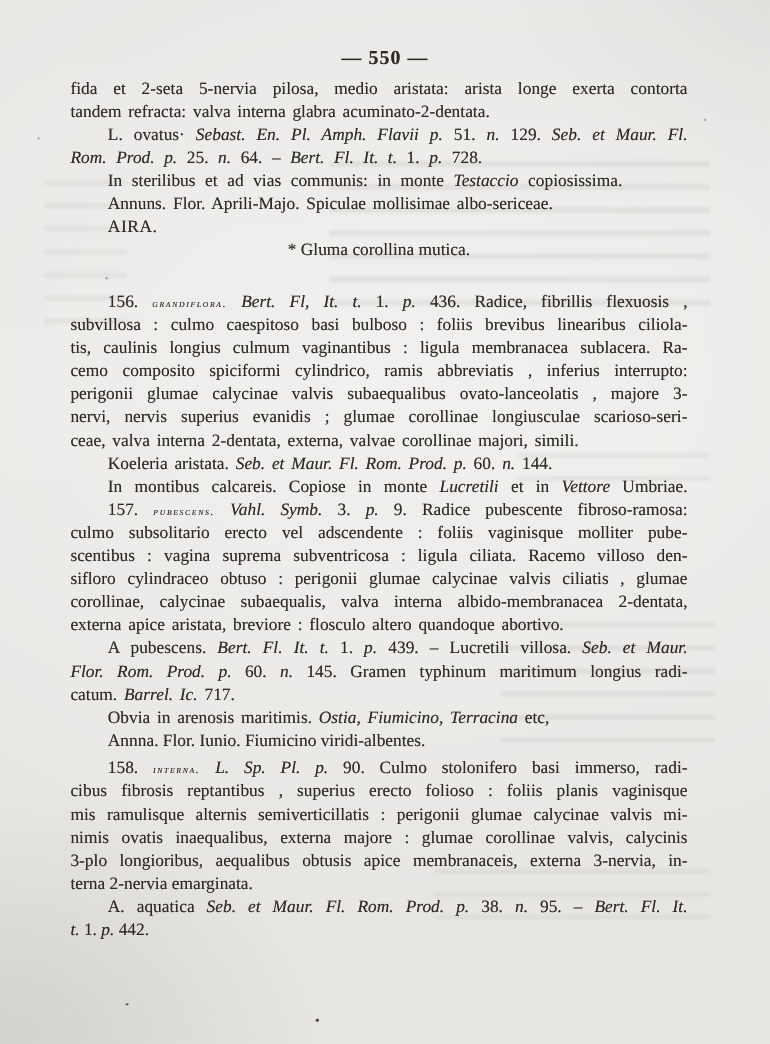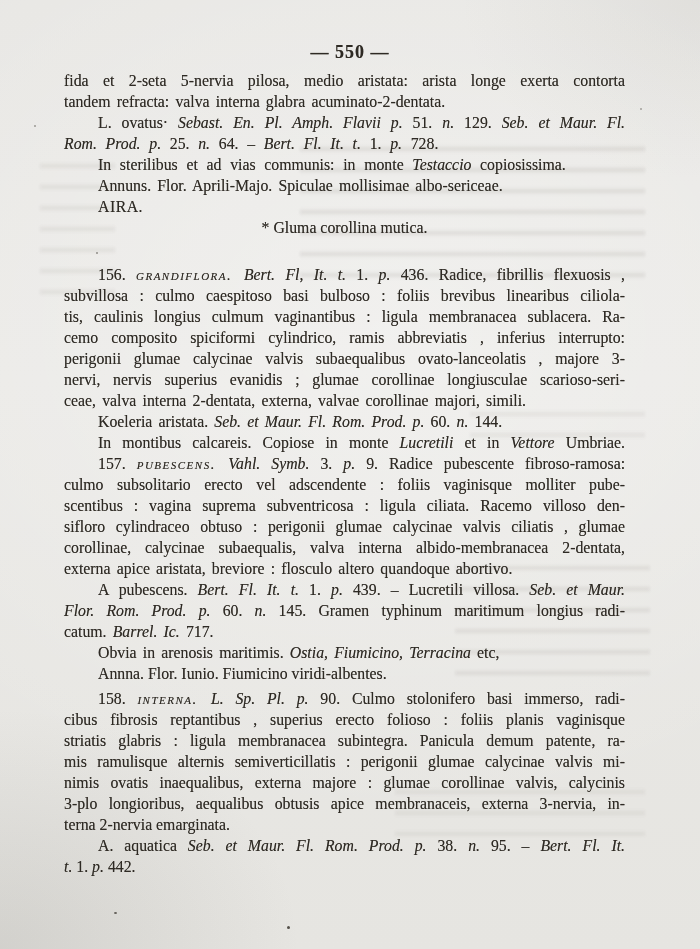--- a/index.html
+++ b/index.html
@@ -29,21 +29,21 @@
     text-shadow:0 0 0.5px rgba(40,35,28,0.5);
   }
   .ln{height:21px;line-height:21px;white-space:normal;text-align:justify;}
   .ln.j{text-align-last:justify;}
   .ln.l{text-align:left;text-align-last:left;}
   .ln.c{text-align:center;text-align-last:center;}
   .ind{text-indent:34px;}
   .ws1{word-spacing:0.14em;}
   .ws2{word-spacing:0.3em;}
   .seg-i{font-style:italic;}
-  .seg-sc{font-style:italic;font-variant:small-caps;letter-spacing:1.5px;font-size:15px;}
+  .seg-sc{font-style:italic;font-variant:small-caps;letter-spacing:1.5px;font-size:10px;}
   .seg-b{font-weight:normal;letter-spacing:0.5px;}
   
   .smudge{
     position:absolute;pointer-events:none;
     background:repeating-linear-gradient(180deg,
       rgba(125,120,112,0) 0px, rgba(125,120,112,0) 13px,
       rgba(125,120,112,0.12) 14px, rgba(125,120,112,0.12) 18px,
       rgba(125,120,112,0) 19px, rgba(125,120,112,0) 21px);
     filter:blur(1.6px);
   }
@@ -100,21 +100,20 @@
       <div class="ln j"><span class="seg-r">sifloro cylindraceo obtuso : perigonii glumae calycinae valvis ciliatis , glumae</span></div>
       <div class="ln j"><span class="seg-r">corollinae, calycinae subaequalis, valva interna albido-membranacea 2-dentata,</span></div>
       <div class="ln l ws1"><span class="seg-r">externa apice aristata, breviore : flosculo altero quandoque abortivo.</span></div>
       <div class="ln j ind"><span class="seg-r">A pubescens. </span><span class="seg-i">Bert. Fl. It. t. </span><span class="seg-r">1. </span><span class="seg-i">p. </span><span class="seg-r">439. – </span><span class="seg-r">Lucretili villosa. </span><span class="seg-i">Seb. et Maur.</span></div>
       <div class="ln j"><span class="seg-i">Flor. Rom. Prod. p. </span><span class="seg-r">60. </span><span class="seg-i">n. </span><span class="seg-r">145. </span><span class="seg-r">Gramen typhinum maritimum longius radi-</span></div>
       <div class="ln l ws1"><span class="seg-r">catum. </span><span class="seg-i">Barrel. Ic. </span><span class="seg-r">717.</span></div>
       <div class="ln l ind ws1"><span class="seg-r">Obvia in arenosis maritimis. </span><span class="seg-i">Ostia, Fiumicino, Terracina</span><span class="seg-r"> etc,</span></div>
       <div class="ln l ind"><span class="seg-r">Annna. Flor. Iunio. Fiumicino viridi-albentes.</span></div>
       <div class="ln j ind" style="margin-top: 4px;"><span class="seg-r">158. </span><span class="seg-sc">interna. </span><span class="seg-i">L. Sp. Pl. p. </span><span class="seg-r">90. </span><span class="seg-r">Culmo stolonifero basi immerso, radi-</span></div>
       <div class="ln j"><span class="seg-r">cibus fibrosis reptantibus , superius erecto folioso : foliis planis vaginisque</span></div>
-      <div class="ln j"><span class="seg-r">striatis glabris : ligula membranacea subintegra. Panicula demum patente, ra-</span></div>
       <div class="ln j"><span class="seg-r">mis ramulisque alternis semiverticillatis : perigonii glumae calycinae valvis mi-</span></div>
       <div class="ln j"><span class="seg-r">nimis ovatis inaequalibus, externa majore : glumae corollinae valvis, calycinis</span></div>
       <div class="ln j"><span class="seg-r">3-plo longioribus, aequalibus obtusis apice membranaceis, externa 3-nervia, in-</span></div>
       <div class="ln l"><span class="seg-r">terna 2-nervia emarginata.</span></div>
       <div class="ln j ind"><span class="seg-r">A. aquatica </span><span class="seg-i">Seb. et Maur. Fl. Rom. Prod. p. </span><span class="seg-r">38. </span><span class="seg-i">n. </span><span class="seg-r">95. – </span><span class="seg-i">Bert. Fl. It.</span></div>
       <div class="ln l"><span class="seg-i">t. </span><span class="seg-r">1. </span><span class="seg-i">p. </span><span class="seg-r">442.</span></div>
     </div>
 </div>
 
 </body></html>

